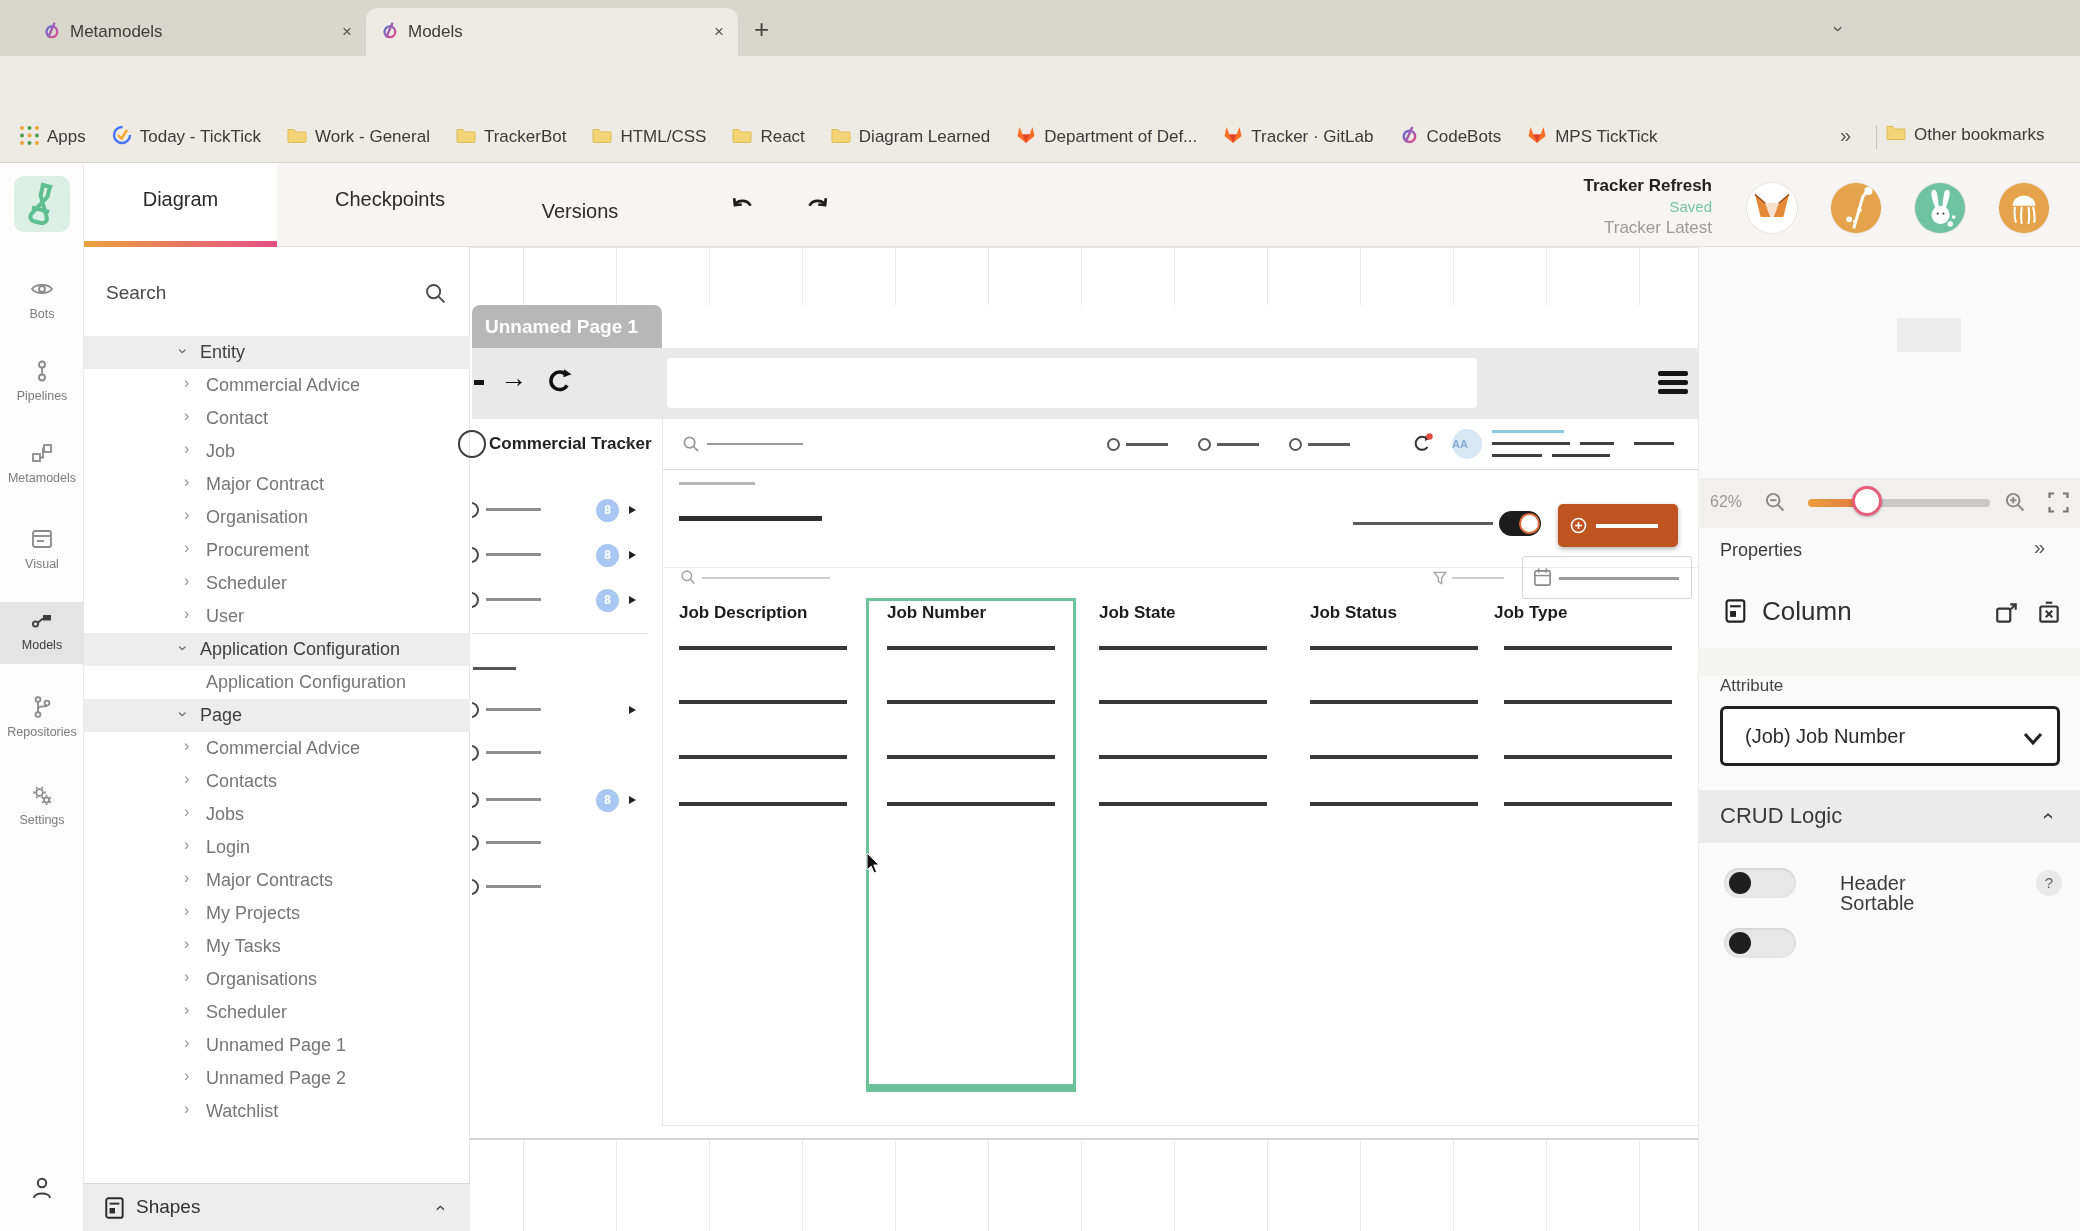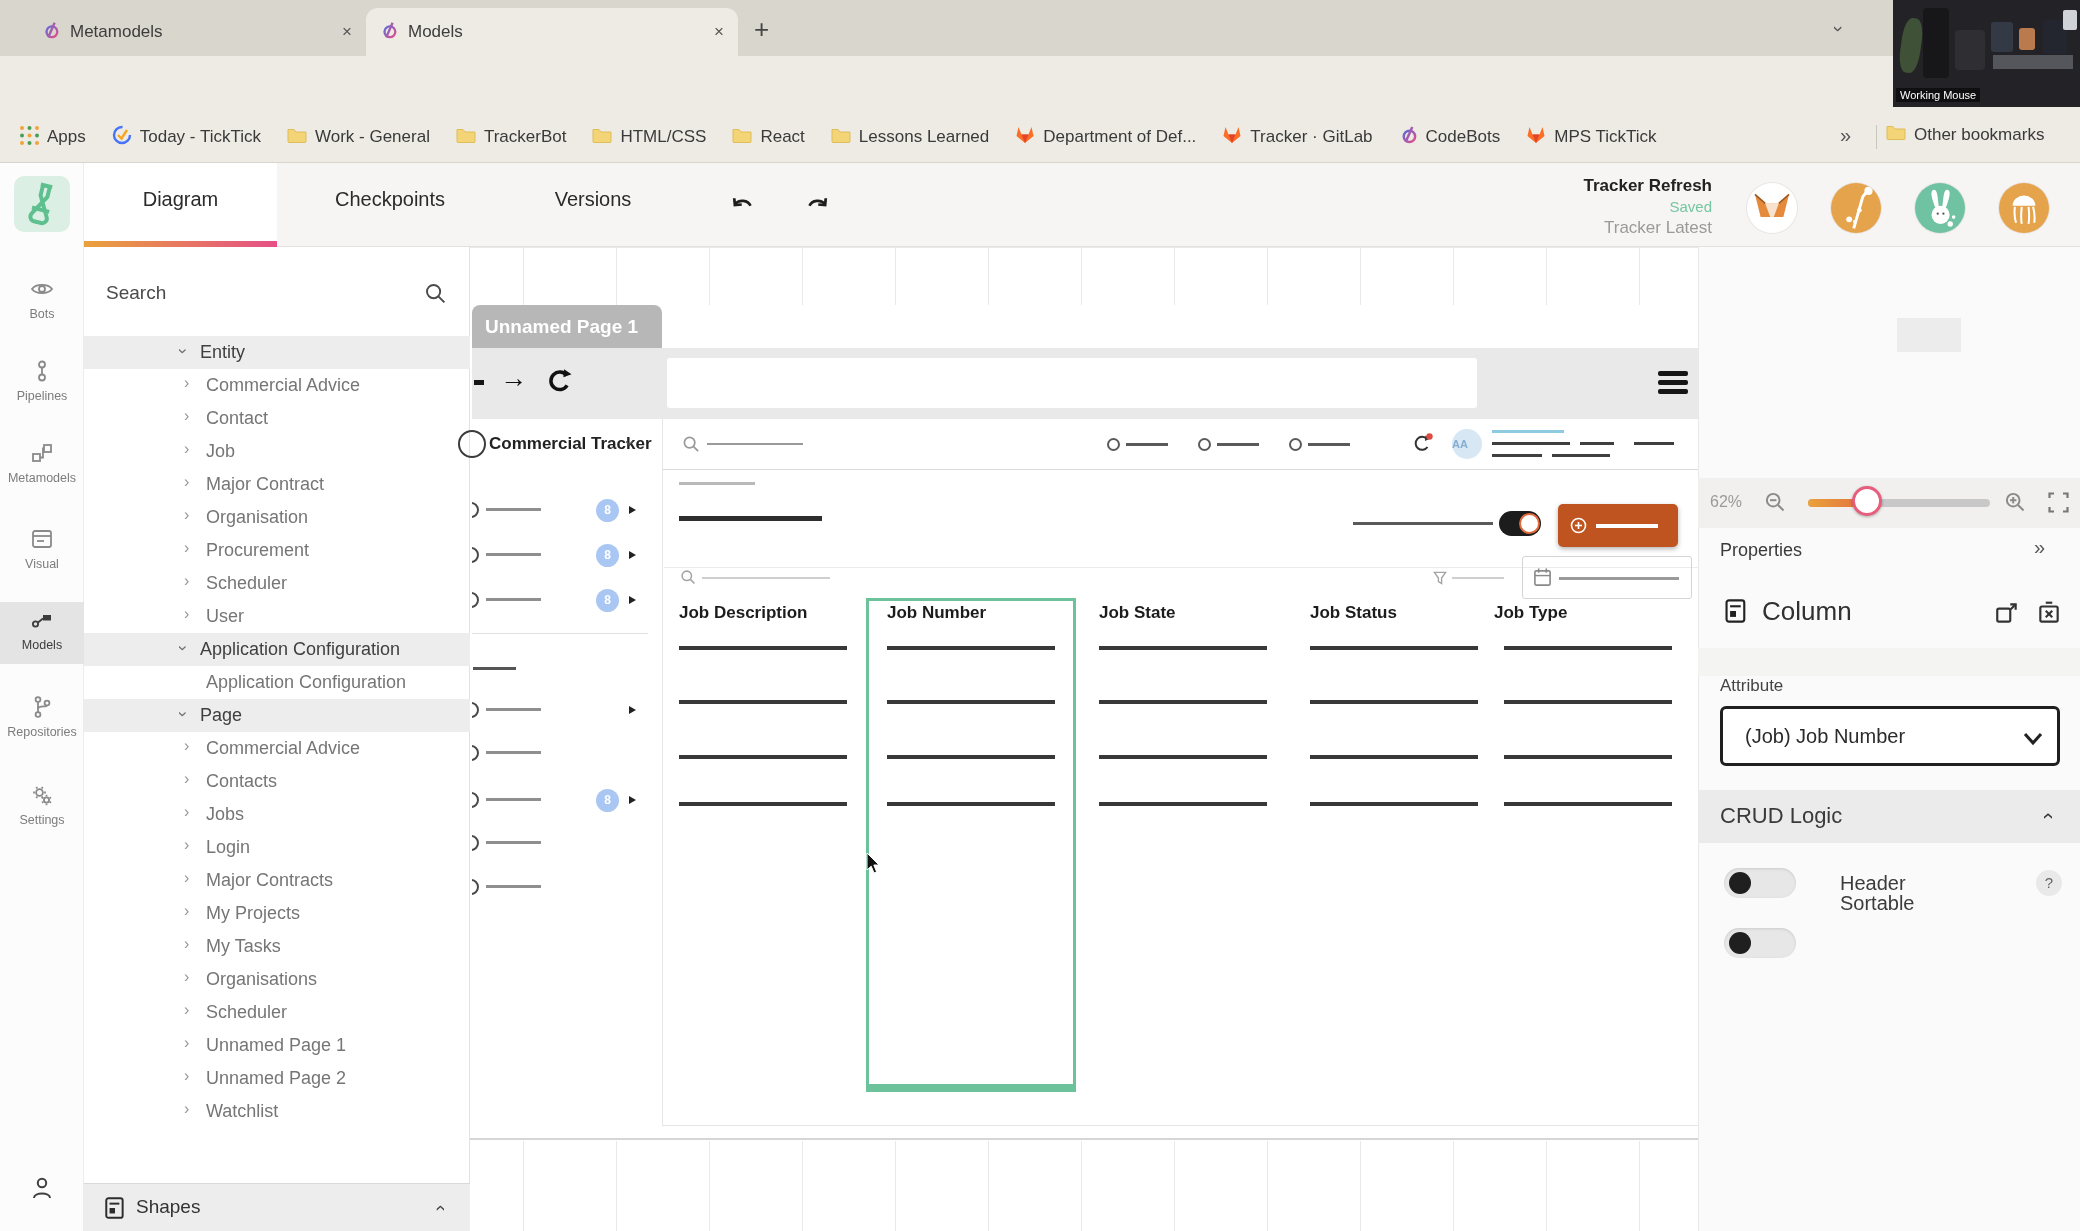--- a/index.html
+++ b/index.html
@@ -233,21 +233,21 @@
         <div class="bm">
        <span><svg width="20" height="16" viewBox="0 0 20 16">
               <path d="M1 2.5 h6 l2 2.5 h10 v9.5 a1 1 0 0 1 -1 1 H2 a1 1 0 0 1 -1 -1 z" fill="#f3d476" stroke="#dfbd58"></path>
             </svg></span>
        <span>React</span>
         </div>
         <div class="bm">
        <span><svg width="20" height="16" viewBox="0 0 20 16">
               <path d="M1 2.5 h6 l2 2.5 h10 v9.5 a1 1 0 0 1 -1 1 H2 a1 1 0 0 1 -1 -1 z" fill="#f3d476" stroke="#dfbd58"></path>
             </svg></span>
-       <span>Lessons Learned</span>
+       <span>Diagram Learned</span>
         </div>
         <div class="bm">
        <span><svg width="20" height="19" viewBox="0 0 20 19">
               <path d="M10 18 L1.5 11 L3.5 2 L6.5 9.5 H13.5 L16.5 2 L18.5 11 Z" fill="#fc6d26"></path>
               <path d="M10 18 L6.5 9.5 H13.5 Z" fill="#e24329"></path>
             </svg></span>
        <span>Department of Def...</span>
         </div>
         <div class="bm">
        <span><svg width="20" height="19" viewBox="0 0 20 19">
@@ -279,21 +279,21 @@
           </svg></span>
       <span>Other bookmarks</span>
     </div>
   </div>
 
   <div id="topbar" class="abs"></div>
   <div class="abs" style="left:84px;top:163px;width:193px;height:78px;background:#fff;"></div>
   <div id="grad" class="abs" style="background: linear-gradient(90deg, rgb(234, 161, 60), rgb(229, 79, 134));"></div>
   <div class="abs apptab" style="left:104px;width:153px;">Diagram</div>
   <div class="abs apptab" style="left:310px;width:160px;">Checkpoints</div>
-  <div class="abs apptab" style="left:522px;width:142px;">Versions</div>
+  <div class="abs apptab" style="left:509px;width:142px;margin-top:12px;">Versions</div>
   <div class="abs" style="left:728px;top:192px;">
     <svg width="30" height="30" viewBox="0 0 24 24">
         <path d="M5.5 10 C9 5.5 16 6.5 18 11" fill="none" stroke="#1d1d1d" stroke-width="2.2"></path>
         <polyline points="5,5 5.5,10.5 11,10" fill="none" stroke="#1d1d1d" stroke-width="2.2"></polyline>
       </svg>
   </div>
   <div class="abs" style="left:802px;top:192px;">
     <svg width="30" height="30" viewBox="0 0 24 24">
         <path d="M18.5 10 C15 5.5 8 6.5 6 11" fill="none" stroke="#1d1d1d" stroke-width="2.2"></path>
         <polyline points="19,5 18.5,10.5 13,10" fill="none" stroke="#1d1d1d" stroke-width="2.2"></polyline>
@@ -810,24 +810,13 @@
   <div class="toggletrack" style="top:868px;z-index:5;">
     <div class="toggleknob" style="left:5px;top:4px;"></div>
   </div>
   <div class="tglabel" style="top:872px;z-index:5;">Header</div>
   <div class="abs helpdot" style="top:870px;z-index:5;">?</div>
   <div class="toggletrack" style="top:928px;z-index:5;">
     <div class="toggleknob" style="left:5px;top:4px;"></div>
   </div>
   <div class="tglabel" style="top:892px;z-index:5;">Sortable</div>
 
-  <div id="webcam" class="abs">
-    <div class="abs" style="left:8px;top:18px;width:20px;height:55px;background:#3f5136;border-radius:40%;transform:rotate(8deg);"></div>
-    <div class="abs" style="left:30px;top:8px;width:26px;height:70px;background:#17171a;border-radius:4px;"></div>
-    <div class="abs" style="left:62px;top:30px;width:30px;height:40px;background:#2e2e33;border-radius:4px;"></div>
-    <div class="abs" style="left:98px;top:22px;width:22px;height:30px;background:#343a45;border-radius:3px;"></div>
-    <div class="abs" style="left:100px;top:55px;width:80px;height:14px;background:#55555c;"></div>
-    <div class="abs" style="left:126px;top:28px;width:16px;height:22px;background:#b97a4e;border-radius:3px;"></div>
-    <div class="abs" style="left:150px;top:20px;width:24px;height:34px;background:#23262e;border-radius:3px;"></div>
-    <div class="abs" style="left:170px;top:10px;width:14px;height:20px;background:#cfd2d6;border-radius:2px;"></div>
-    <div id="webcamlabel">Working Mouse</div>
-  </div>
 </div>
 
 </body></html>

